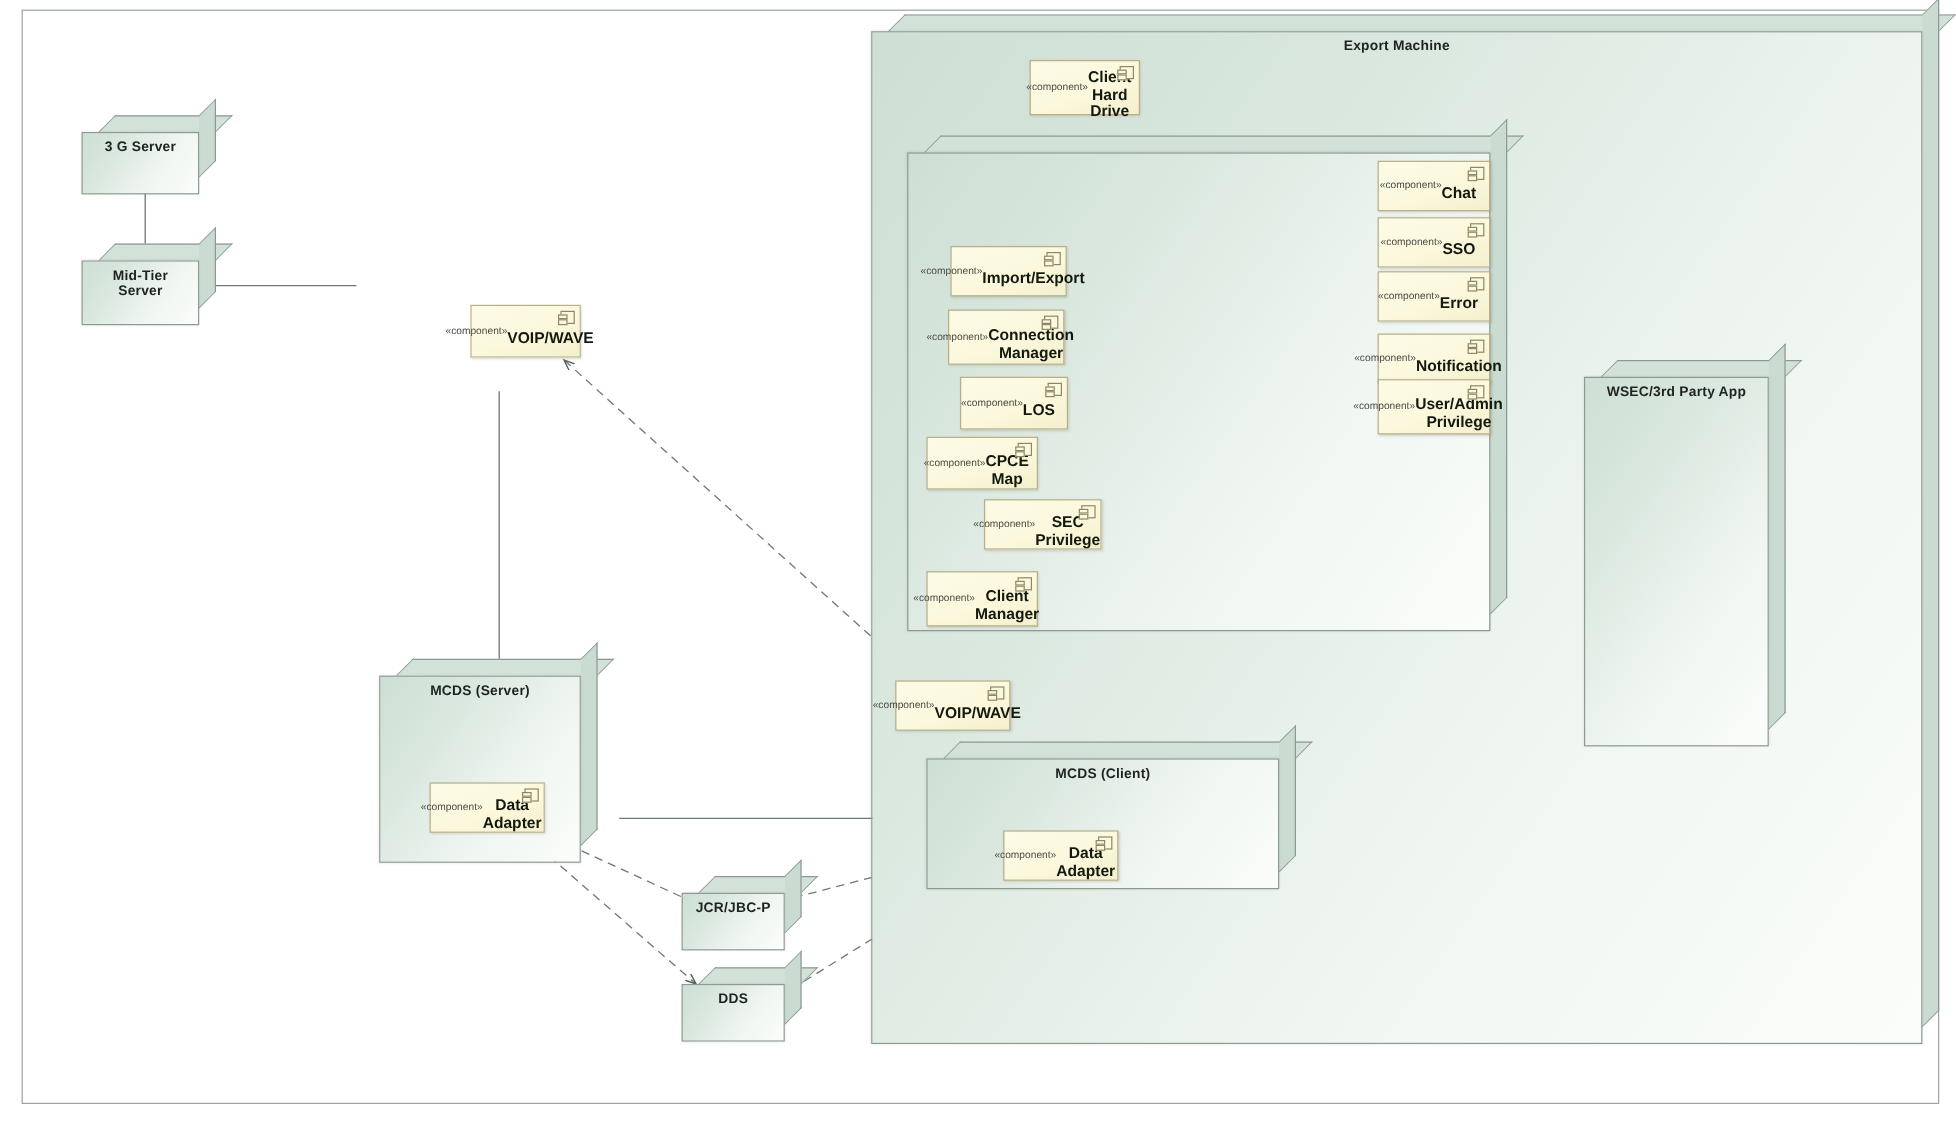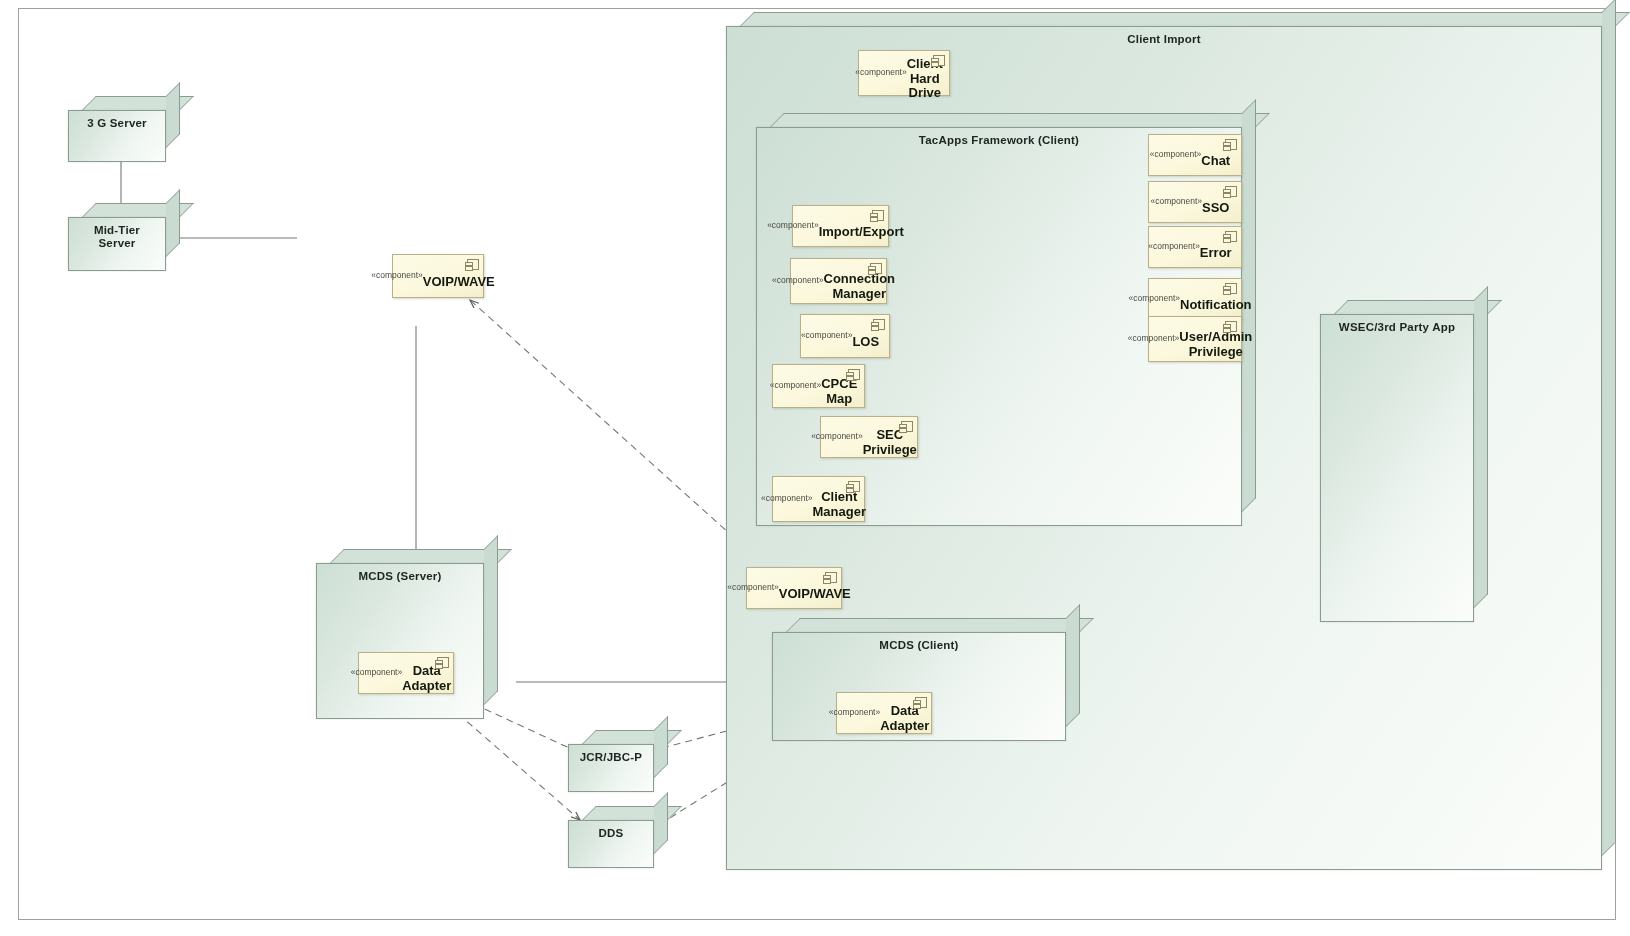--- a/index.html
+++ b/index.html
@@ -243,35 +243,34 @@
     <div class="top"></div>
     <div class="side"></div>
     <div class="face"></div>
     <div class="nlabel">JCR/JBC-P</div>
   </div>
 
   <div class="node" style="left:726px; top:12px; width:890px; height:858px;">
     <div class="top"></div>
     <div class="side"></div>
     <div class="face"></div>
-    <div class="nlabel">Client Import</div>
+    <div class="nlabel">Export Machine</div>
   </div>
 
   <div class="comp" style="left:858px; top:50px; width:92px; height:46px;">
     <span class="comp-icon"></span>
     <div class="stereo">«component»</div>
     <div class="cname">Client Hard
 Drive</div>
   </div>
 
   <div class="node" style="left:756px; top:113px; width:500px; height:413px;">
     <div class="top"></div>
     <div class="side"></div>
     <div class="face"></div>
-    <div class="nlabel">TacApps Framework (Client)</div>
   </div>
 
   <div class="comp" style="left:792px; top:205px; width:97px; height:42px;">
     <span class="comp-icon"></span>
     <div class="stereo">«component»</div>
     <div class="cname">Import/Export</div>
   </div>
 
   <div class="comp" style="left:790px; top:258px; width:97px; height:46px;">
     <span class="comp-icon"></span>

